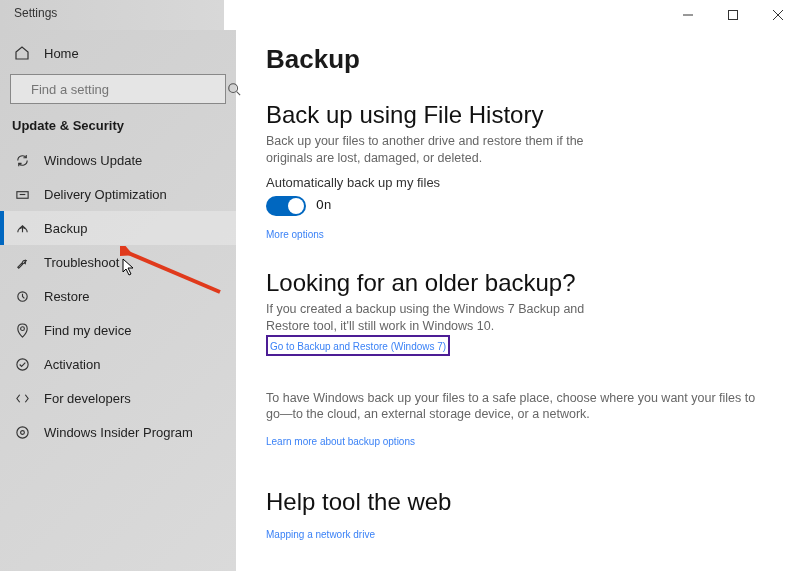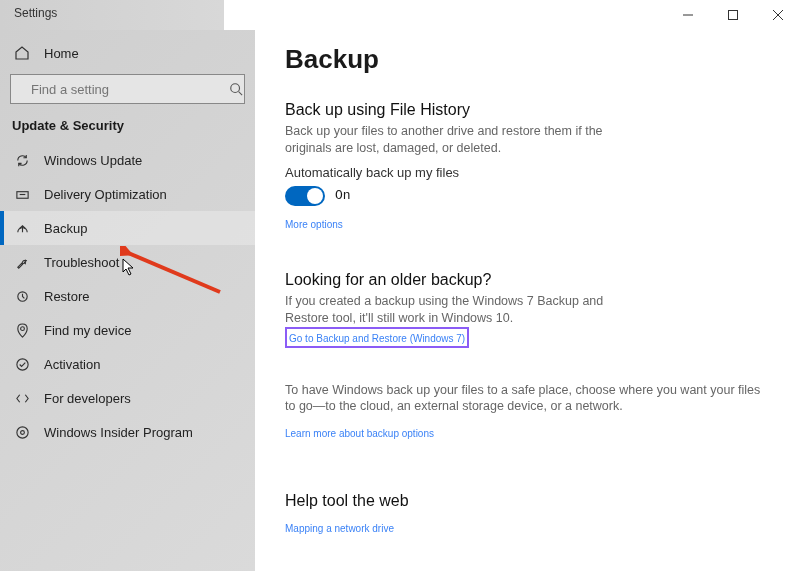--- a/index.html
+++ b/index.html
@@ -28,21 +28,21 @@
     color: #333;
   }
   .winbtn {
     width: 45px; height: 30px;
     display:flex;align-items:center;justify-content:center;
     color:#333;
   }
   .winbtn svg { width:10px;height:10px;stroke:#333;stroke-width:1; }
   .content { flex:1; display:flex; overflow:hidden; }
   .sidebar {
-    width: 255px;
+    width: 236px;
     background: #d3d3d3;
     background: linear-gradient(135deg,#cfcfcf,#dadada);
     padding-top: 6px;
     position:relative;
   }
   .home-row, .nav-item {
     display:flex; align-items:center;
     height: 34px; padding: 0 14px;
     font-size: 13px; color:#222;
     cursor:pointer;
@@ -67,35 +67,35 @@
     background: rgba(255,255,255,0.28);
     position:relative;
   }
   .nav-item.active::before{
     content:""; position:absolute; left:0; top:0; bottom:0; width:4px; background:#0067c0;
   }
   .main {
     flex:1; padding: 14px 30px 20px 30px; overflow:auto;
   }
   h1.page-title { font-size:26px; font-weight:600; margin-bottom: 26px; }
-  h2.sub { font-size:16px; font-weight:400; margin-top: 18px; margin-bottom:4px; color:#111;}
+  h2.sub { font-size:24px; font-weight:400; margin-top: 6px; margin-bottom:4px; color:#111;}
   .desc { font-size:12.5px; color:#666; line-height:1.35; max-width: 500px; }
   .label13 { font-size:13px; color:#333; margin-top:8px;}
   .toggle-row { display:flex; align-items:center; margin-top:6px;}
   .toggle {
     width:40px;height:20px;border-radius:10px;background:#0067c0;position:relative;
   }
   .toggle .knob{
     position:absolute; right:2px; top:2px; width:16px;height:16px;border-radius:50%;background:#fff;
   }
   .toggle-row .state { margin-left:10px; font-size:13px;font-family:Liberation Mono, monospace;}
   a.link { color:#3b82f6; text-decoration:none; font-size:10px; display:inline-block;}
   .spacer-sm{height:10px;} .spacer-md{height:22px;} .spacer-lg{height:34px;}
   .highlight-box {
-    border:2px solid #8b5cf6; padding:1px 2px; display:inline-block;
+    border:2px solid #4c1d95; padding:1px 2px; display:inline-block;
   }
   .arrow {
     position:absolute;
     left: 120px;
     top: 216px;
     pointer-events:none;
   }
   .cursor {
     position:absolute;
     left: 122px; top: 228px;

